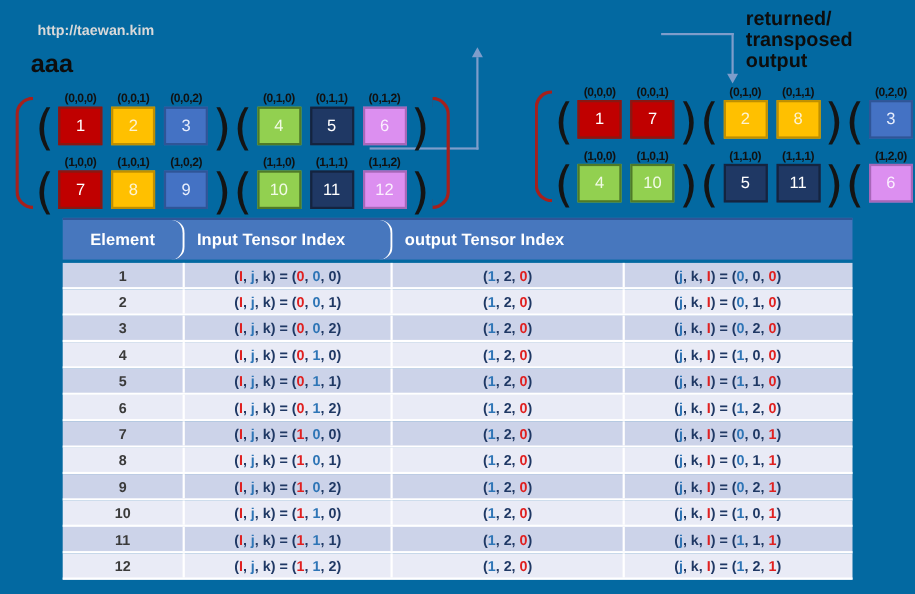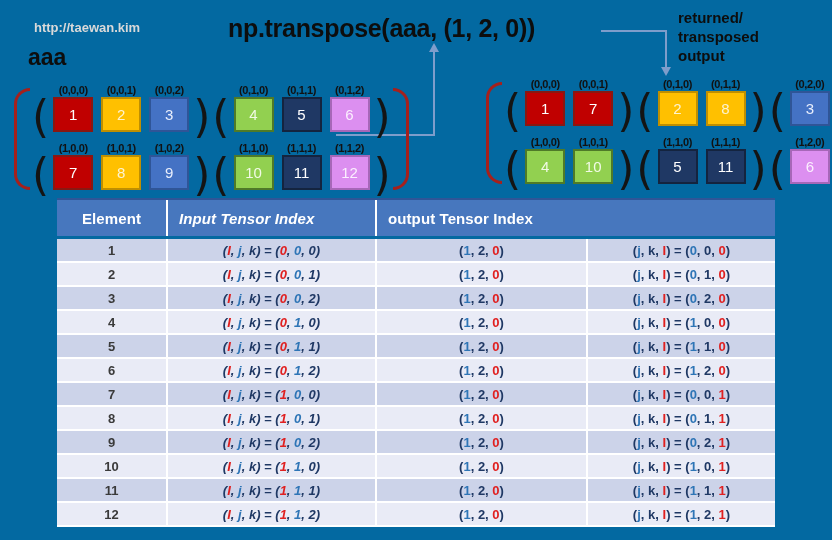--- a/index.html
+++ b/index.html
@@ -3,21 +3,21 @@
 <meta charset="utf-8">
 <style>
   html,body{margin:0;padding:0;background:#fff;}
   .canvas{position:relative;width:832px;height:540px;background:#0369a1;overflow:hidden;
           font-family:"Liberation Sans",sans-serif;}
 
   
   .watermark{position:absolute;left:34px;top:20px;font-size:13px;font-weight:bold;color:#d9d9d9;}
   .title{position:absolute;left:228px;top:14px;font-size:25px;font-weight:bold;color:#0d0d0d;letter-spacing:-0.3px;}
   .aaa-label{position:absolute;left:28px;top:44px;font-size:23px;font-weight:bold;color:#0d0d0d;}
-  .returned-label{position:absolute;left:678px;top:8px;font-size:15px;font-weight:bold;color:#0d0d0d;line-height:19px;}
+  .returned-label{position:absolute;left:678px;top:8px;font-size:18px;font-weight:bold;color:#0d0d0d;line-height:19px;}
 
   
   .aline{position:absolute;background:#7E9DCB;}
   .ah-up{position:absolute;width:0;height:0;border-left:5px solid transparent;border-right:5px solid transparent;border-bottom:9px solid #7E9DCB;}
   .ah-down{position:absolute;width:0;height:0;border-left:5px solid transparent;border-right:5px solid transparent;border-top:9px solid #7E9DCB;}
 
   
   .tensor{position:absolute;display:flex;align-items:stretch;}
   .obracket{width:13px;border:3px solid #A6201C;margin:4px 0 0 0;}
   .obracket.left{border-right:none;border-radius:22px 0 0 22px;margin-right:1px;}
@@ -35,39 +35,38 @@
   .bx-orange{background:#FFC000;border-color:#BF8F00;color:#fdf3d1;}
   .bx-blue{background:#4472C4;border-color:#2F5597;color:#e8eefc;}
   .bx-green{background:#92D050;border-color:#4F7A28;color:#f1fae5;}
   .bx-navy{background:#1F3864;border-color:#14243f;}
   .bx-violet{background:#DC8FF0;border-color:#A667B8;color:#fbeffe;}
 
   
   .ttable{position:absolute;left:57px;top:198px;width:718px;}
   .thead{display:flex;background:#4777BE;border-top:2px solid #2F5597;height:36px;margin-bottom:3px;}
   .th{color:#fff;font-weight:bold;font-size:15px;display:flex;align-items:center;
-      border-right:2px solid #fff;padding-left:11px;box-sizing:border-box;letter-spacing:0.1px;}
+      border-right:2px solid #fff;padding-left:11px;box-sizing:border-box;letter-spacing:0.1px;border-radius:12px;}
   .th:last-child{border-right:none;}
   .th.c0{justify-content:center;padding-left:0;}
-  .c0{width:111px;} .c1{width:209px;font-style:italic;} .c2{width:211px;} .c3{width:187px;}
+  .c0{width:111px;} .c1{width:189px;} .c2{width:211px;} .c3{width:187px;}
   .trow{display:flex;height:22px;border-bottom:2px solid #fff;}
   .trow.odd{background:#CCD3E9;} .trow.even{background:#E9EBF6;}
   .td{display:flex;align-items:center;justify-content:center;font-size:13px;font-weight:bold;
       border-right:2px solid #fff;box-sizing:border-box;color:#1F3864;white-space:pre;}
   .td:last-child{border-right:none;}
   .td.el{color:#3a3a3a;}
   .k-red{color:#E02020;} .k-blue{color:#2E75B6;} .k-navy{color:#1F3864;}
 </style>
 </head>
 <body>
 
 <div class="canvas">
 
   <div class="watermark">http://taewan.kim</div>
-  <div class="title">np.transpose(aaa, (1, 2, 0))</div>
   <div class="aaa-label">aaa</div>
 
   <div class="returned-label">
     <div>returned/</div>
     <div>transposed</div>
     <div>output</div>
   </div>
 
   <div class="aline" style="left:336px;top:134px;width:99px;height:2px;"></div>
   <div class="aline" style="left:433px;top:52px;width:2px;height:84px;"></div>

